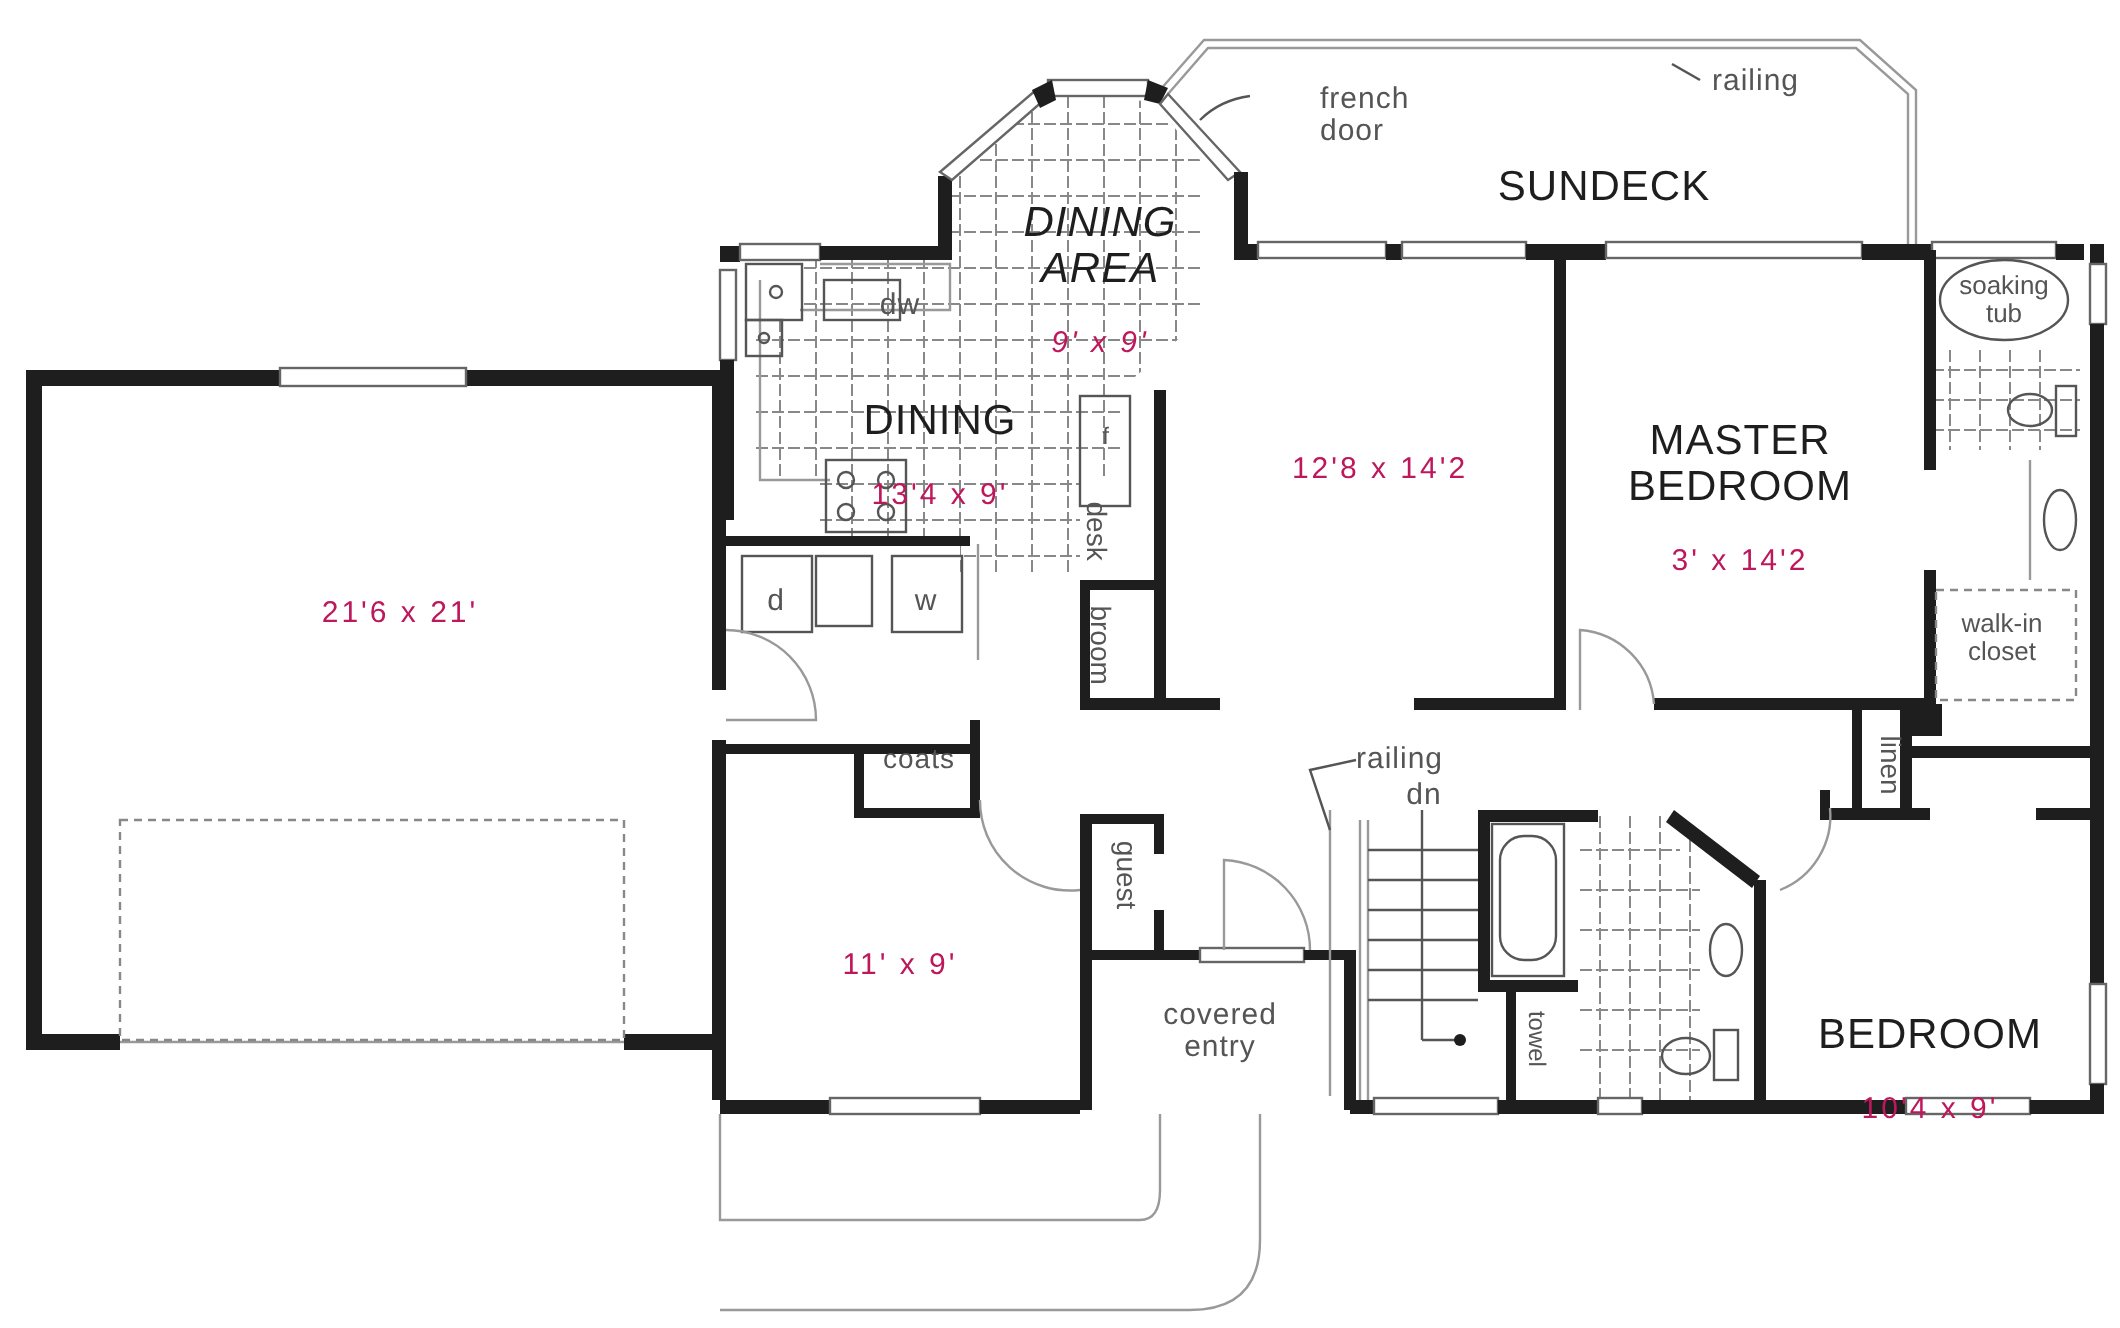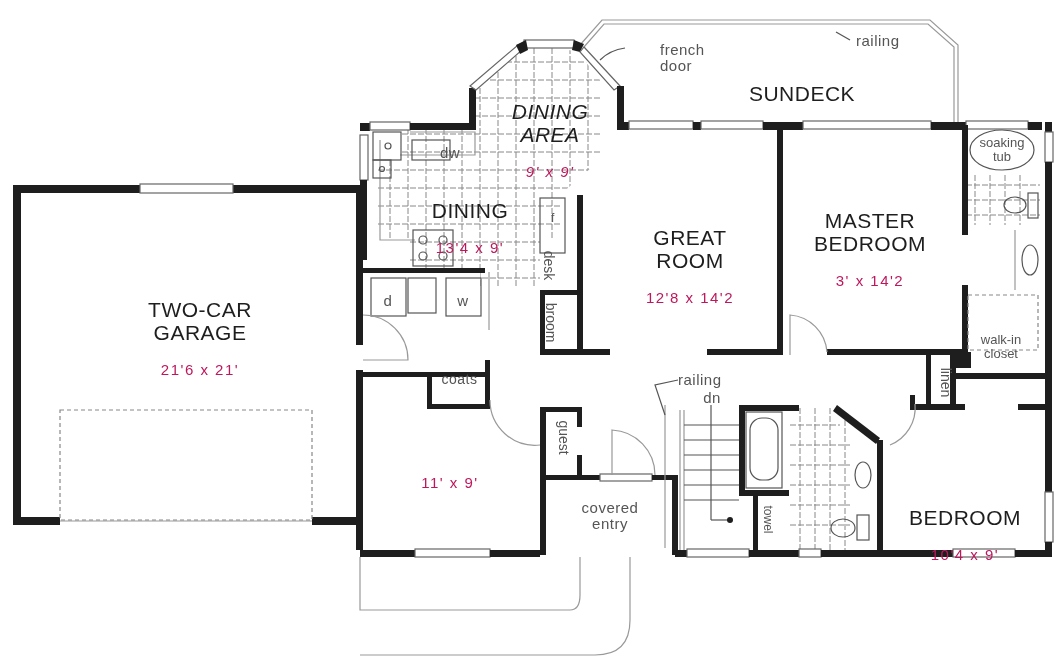--- a/index.html
+++ b/index.html
@@ -246,43 +246,39 @@
     <path class="gray" d="M 360 557 L 360 610 L 570 610 Q 580 610 580 595 L 580 557"></path>
     <path class="gray" d="M 630 557 L 630 620 Q 630 655 595 655 L 360 655"></path>
 
     <path class="thin" d="M 600 60 Q 610 50 625 48"></path>
     <path class="thin" d="M 836 32 L 850 40"></path>
     <path class="thin" d="M 665 415 L 655 385 L 678 380"></path>
   </g>
 </svg>
 
 <div class="lbl" style="left:100px;top:282px;width:200px;">
-  <div class="room-name">TWO-CAR
-GARAGE</div>
   <div class="room-dim">21'6 x 21'</div>
 </div>
 
 <div class="lbl" style="left:395px;top:183px;width:150px;">
   <div class="room-name">DINING</div>
   <div class="room-dim">13'4 x 9'</div>
 </div>
 
 <div class="lbl" style="left:490px;top:84px;width:120px;font-style:italic;">
   <div class="room-name">DINING
 AREA</div>
   <div class="room-dim">9' x 9'</div>
 </div>
 
 <div class="lbl" style="left:732px;top:66px;width:140px;">
   <div class="room-name">SUNDECK</div>
 </div>
 
 <div class="lbl" style="left:620px;top:210px;width:140px;">
-  <div class="room-name">GREAT
-ROOM</div>
   <div class="room-dim">12'8 x 14'2</div>
 </div>
 
 <div class="lbl" style="left:790px;top:193px;width:160px;">
   <div class="room-name">MASTER
 BEDROOM</div>
   <div class="room-dim">3' x 14'2</div>
 </div>
 
 <div class="lbl" style="left:375px;top:458px;width:150px;">
@@ -297,21 +293,21 @@
 <div class="lbl note" style="left:560px;top:500px;width:100px;">covered
 entry</div>
 
 <div class="lbl note" style="left:660px;top:42px;width:60px;text-align:left;">french
 door</div>
 <div class="lbl note" style="left:856px;top:33px;width:60px;text-align:left;">railing</div>
 <div class="lbl note" style="left:678px;top:372px;width:60px;text-align:left;">railing</div>
 <div class="lbl note" style="left:697px;top:390px;width:30px;">dn</div>
 <div class="lbl" style="left:970px;top:136px;width:64px;font-size:13px;color:#555;">soaking
 tub</div>
-<div class="lbl" style="left:965px;top:305px;width:72px;font-size:13px;color:#555;margin-top:28px;">walk-in
+<div class="lbl" style="left:965px;top:305px;width:72px;font-size:13px;color:#555;">walk-in
 closet</div>
 <div class="lbl note" style="left:432px;top:372px;width:55px;font-size:14px;">coats</div>
 <div class="lbl note" style="left:422px;top:145px;width:30px;font-size:15px;margin-left:13px;">dw</div>
 <div class="lbl note" style="left:378px;top:293px;width:20px;">d</div>
 <div class="lbl note" style="left:453px;top:293px;width:20px;">w</div>
 <div class="lbl note" style="left:543px;top:212px;width:20px;font-size:12px;">f</div>
 <div class="lbl vnote" style="left:925px;top:375px;width:40px;">linen</div>
 <div class="lbl vnote" style="left:538px;top:430px;width:50px;">guest</div>
 <div class="lbl vnote" style="left:525px;top:315px;width:50px;">broom</div>
 <div class="lbl vnote" style="left:528px;top:258px;width:40px;">desk</div>

